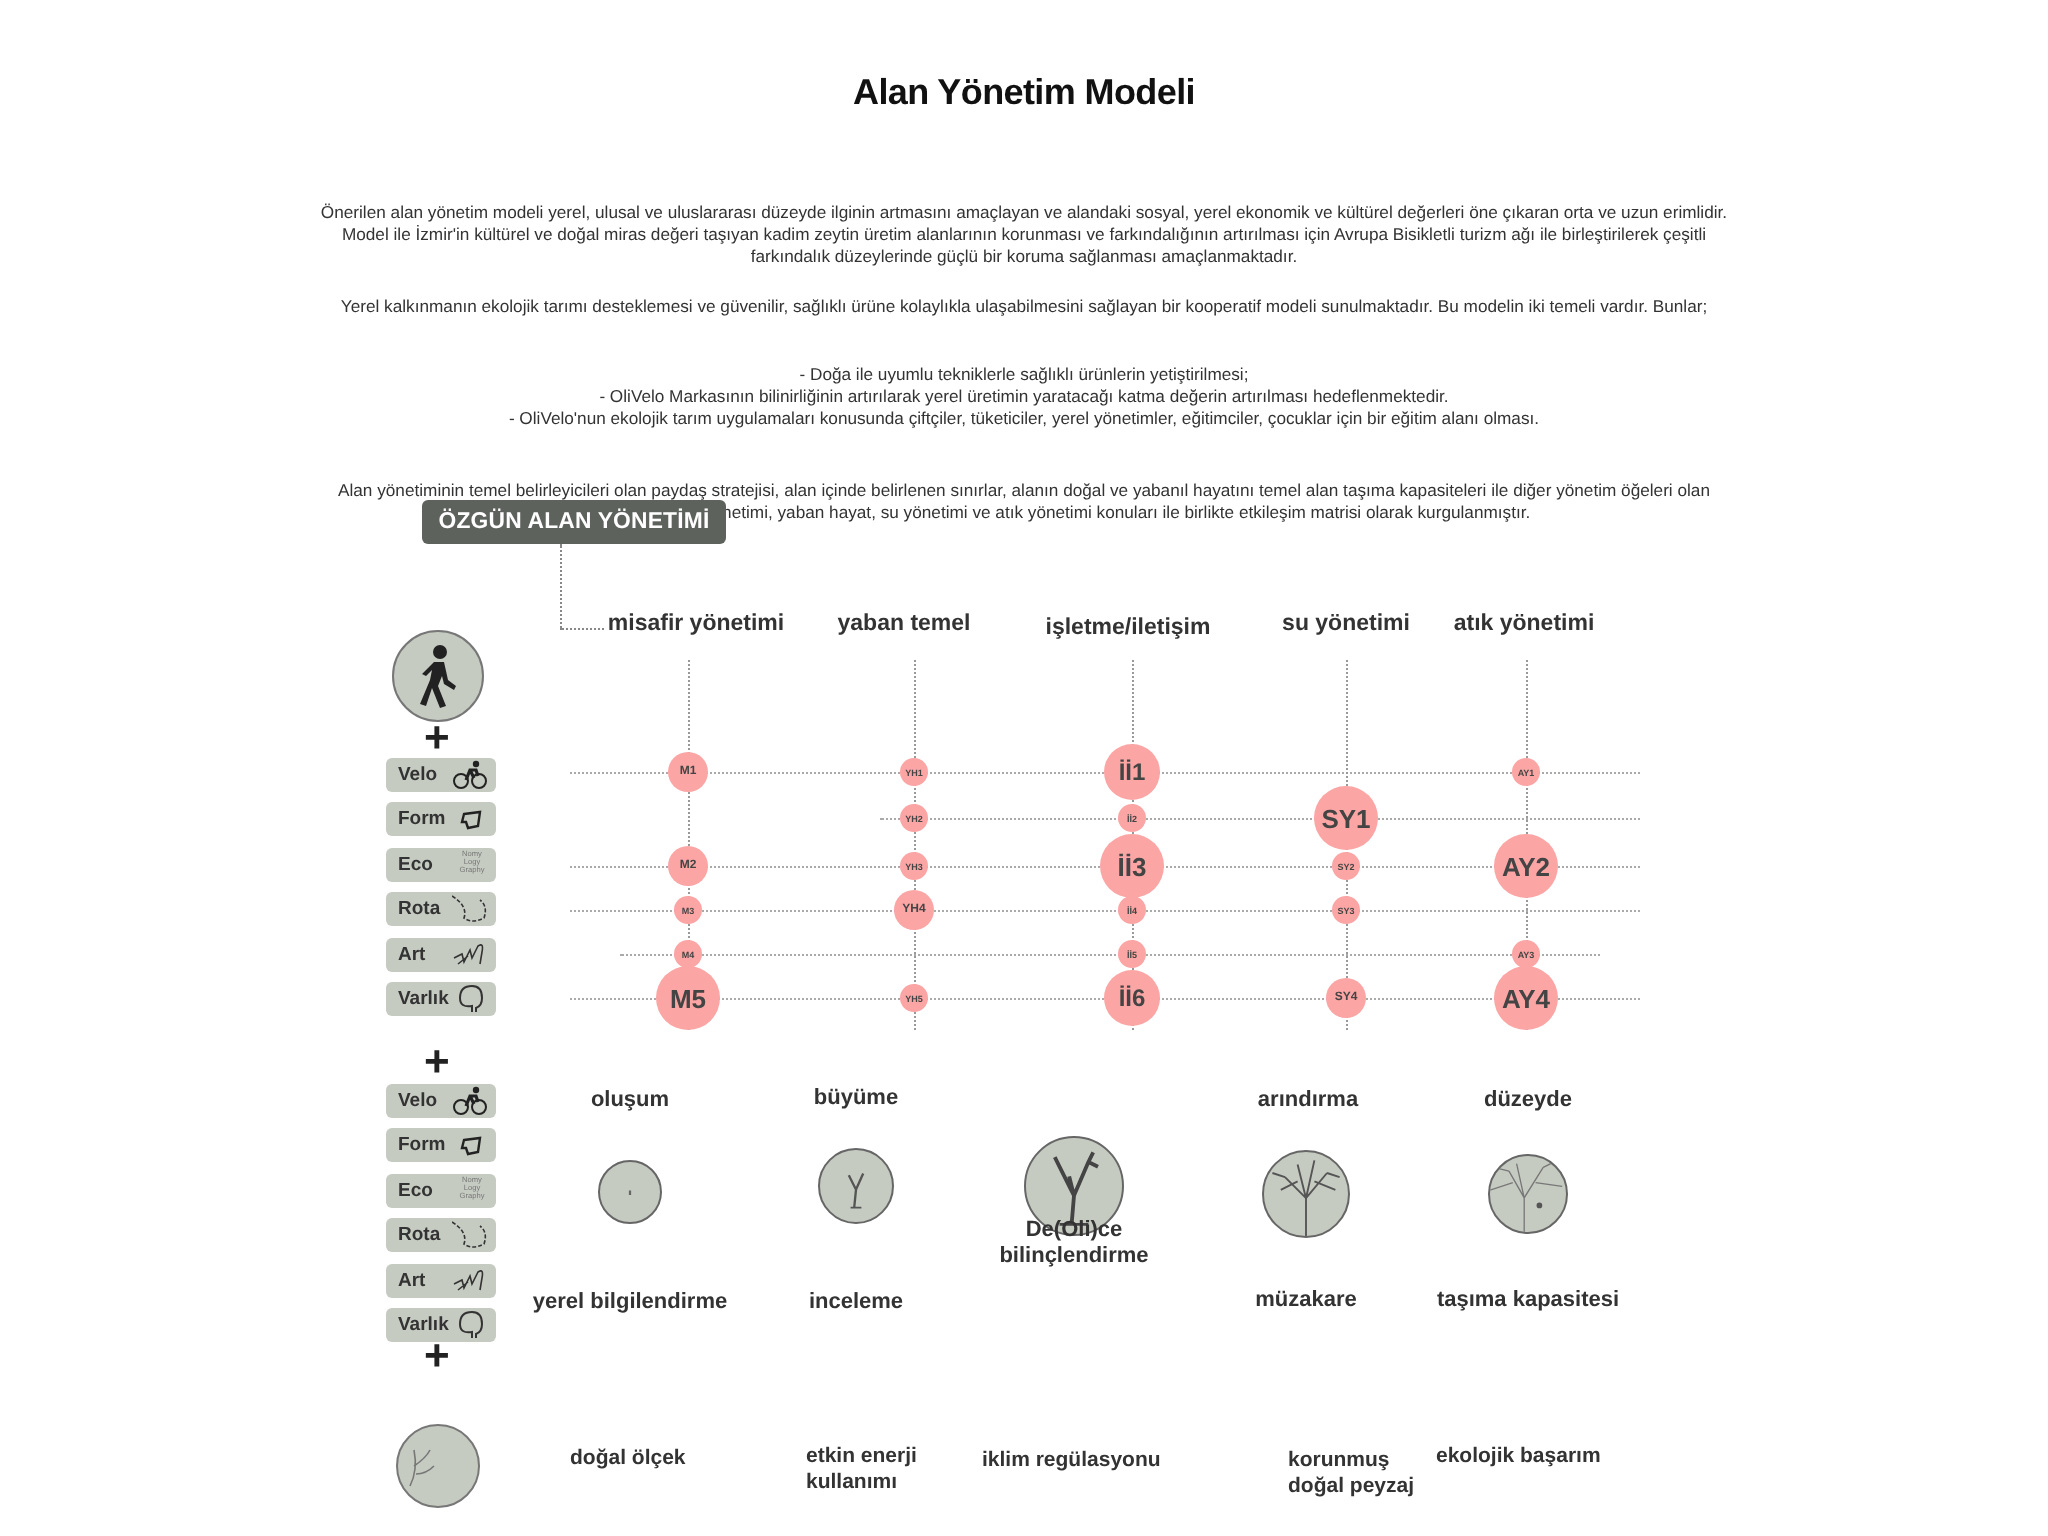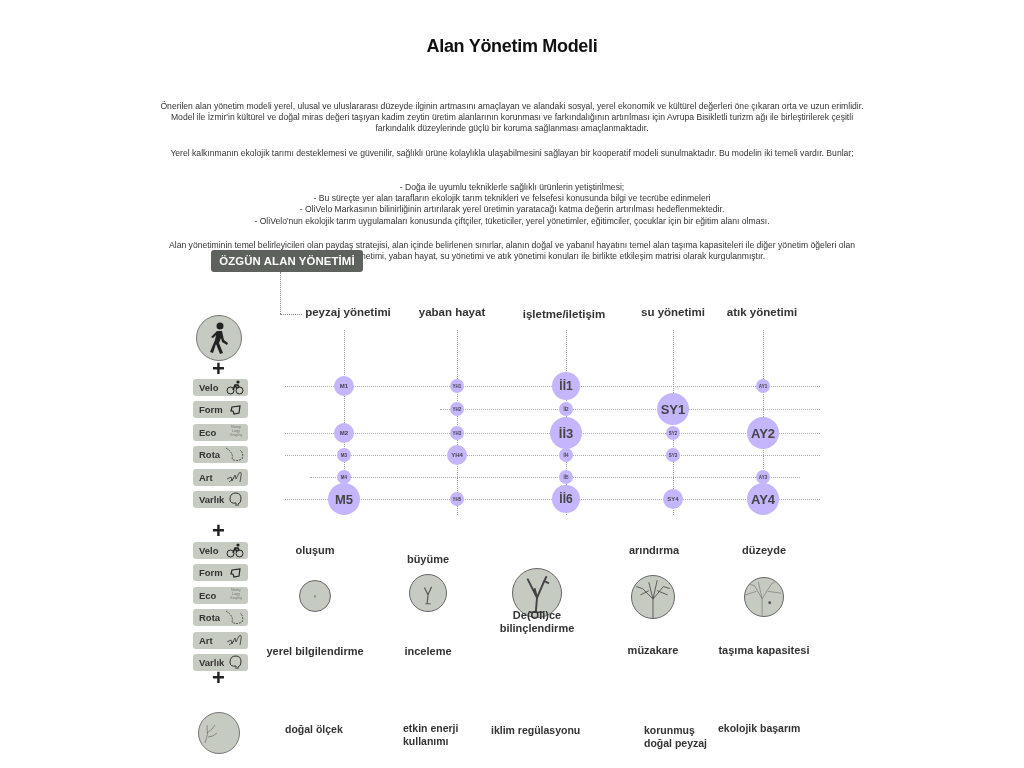--- a/index.html
+++ b/index.html
@@ -22,21 +22,21 @@
   .walker { position: absolute; left: 196px; top: 315px; width: 46px; height: 46px; border-radius: 50%; background: #c5cbc1; border: 1.5px solid #777; display: flex; align-items: center; justify-content: center; }
   .plus { position: absolute; left: 212px; font-size: 22px; font-weight: bold; color: #222; line-height: 1; }
 
   .chip { position: absolute; left: 193px; width: 55px; height: 17px; background: #c5cbc1; border-radius: 3px; display: flex; align-items: center; padding-left: 6px; font-weight: bold; font-size: 9.5px; color: #333; }
   .chip .chip-icon { position: absolute; right: 4px; top: 1px; width: 18px; height: 15px; }
   .chip .eco-mini { position: absolute; right: 3px; top: 1px; font-size: 3.8px; line-height: 4.2px; color: #777; text-align: center; font-weight: normal; width: 18px; }
 
   .vline { position: absolute; border-left: 1px dotted #999; }
   .hline { position: absolute; border-top: 1px dotted #aaa; }
 
-  .node { position: absolute; border-radius: 50%; background: #c4b5fd; display: flex; align-items: center; justify-content: center; color: #444; font-weight: bold; transform: translate(-50%, -50%); }
+  .node { position: absolute; border-radius: 50%; background: #fca5a5; display: flex; align-items: center; justify-content: center; color: #444; font-weight: bold; transform: translate(-50%, -50%); }
   .node.s { width: 14px; height: 14px; font-size: 4.5px; }
   .node.m { width: 20px; height: 20px; font-size: 6px; }
   .node.l { width: 28px; height: 28px; font-size: 12px; }
   .node.xl { width: 32px; height: 32px; font-size: 13px; }
 
   .stage-label { position: absolute; font-weight: bold; font-size: 11px; color: #333; transform: translateX(-50%); white-space: nowrap; text-align: center; }
   .tree { position: absolute; border-radius: 50%; background: #c5cbc1; border: 1.2px solid #666; transform: translate(-50%, -50%); overflow: hidden; }
   .tree svg { width: 100%; height: 100%; }
 
   .bottom-label { position: absolute; font-weight: bold; font-size: 10.5px; color: #333; line-height: 13px; white-space: nowrap; }
@@ -44,32 +44,31 @@
 </style>
 </head>
 <body>
 
 <div class="title">Alan Yönetim Modeli</div>
 
 <div class="para p1">Önerilen alan yönetim modeli yerel, ulusal ve uluslararası düzeyde ilginin artmasını amaçlayan ve alandaki sosyal, yerel ekonomik ve kültürel değerleri öne çıkaran orta ve uzun erimlidir. Model ile İzmir'in kültürel ve doğal miras değeri taşıyan kadim zeytin üretim alanlarının korunması ve farkındalığının artırılması için Avrupa Bisikletli turizm ağı ile birleştirilerek çeşitli farkındalık düzeylerinde güçlü bir koruma sağlanması amaçlanmaktadır.</div>
 <div class="para p2">Yerel kalkınmanın ekolojik tarımı desteklemesi ve güvenilir, sağlıklı ürüne kolaylıkla ulaşabilmesini sağlayan bir kooperatif modeli sunulmaktadır. Bu modelin iki temeli vardır. Bunlar;</div>
 <div class="para bullets">
   <div>- Doğa ile uyumlu tekniklerle sağlıklı ürünlerin yetiştirilmesi;</div>
-  <div>- Bu süreçte yer alan tarafların ekolojik tarım teknikleri ve felsefesi konusunda bilgi ve tecrübe edinmeleri</div>
   <div>- OliVelo Markasının bilinirliğinin artırılarak yerel üretimin yaratacağı katma değerin artırılması hedeflenmektedir.</div>
   <div>- OliVelo'nun ekolojik tarım uygulamaları konusunda çiftçiler, tüketiciler, yerel yönetimler, eğitimciler, çocuklar için bir eğitim alanı olması.</div>
 </div>
 <div class="para p3">Alan yönetiminin temel belirleyicileri olan paydaş stratejisi, alan içinde belirlenen sınırlar, alanın doğal ve yabanıl hayatını temel alan taşıma kapasiteleri ile diğer yönetim öğeleri olan iletişim yönetimi, misafir yönetimi, yaban hayat, su yönetimi ve atık yönetimi konuları ile birlikte etkileşim matrisi olarak kurgulanmıştır.</div>
 
 <div class="header-box">ÖZGÜN ALAN YÖNETİMİ</div>
 <div class="header-dots-v"></div>
 <div class="header-dots-h"></div>
 
-<div class="col-head" style="left:348px">peyzaj yönetimi</div>
-<div class="col-head" style="left:452px">yaban hayat</div>
+<div class="col-head" style="left:348px">misafir yönetimi</div>
+<div class="col-head" style="left:452px">yaban temel</div>
 <div class="col-head" style="left:564px; top:308px">işletme/iletişim</div>
 <div class="col-head" style="left:673px">su yönetimi</div>
 <div class="col-head" style="left:762px">atık yönetimi</div>
 
 <div class="walker">
   <svg width="30" height="34" viewBox="0 0 30 34">
     <circle cx="16" cy="5" r="3.5" fill="#222"></circle>
     <path d="M13 10 L18 10 L20 19 L24 22 L23 24 L18 21 L17 17 L15 22 L19 32 L16 33 L12 23 L9 32 L6 31 L11 19 L12 14 L9 17 L7 16 Z" fill="#222"></path>
   </svg>
 </div>
@@ -213,21 +212,21 @@
     <div class="node s" style="left: 763px; top: 477px;">AY3</div>
     <div class="node xl" style="left: 763px; top: 499px;">AY4</div>
   </div>
 
 <div id="stages">
     <div class="stage-label" style="left: 315px; top: 544px;">oluşum</div>
     <div class="tree" style="left: 315px; top: 596px; width: 32px; height: 32px;"><svg viewBox="0 0 40 40">
         <path d="M20 22 L20 19" stroke="#666" stroke-width="1.5"></path>
       </svg></div>
     <div class="stage-label" style="left: 315px; top: 645px; line-height: 13px;">yerel bilgilendirme</div>
-    <div class="stage-label" style="left: 428px; top: 543px; margin-top: 10px;">büyüme</div>
+    <div class="stage-label" style="left: 428px; top: 543px;">büyüme</div>
     <div class="tree" style="left: 428px; top: 593px; width: 38px; height: 38px;"><svg viewBox="0 0 40 40">
         <path d="M19 32 L20 22 L16 14 M20 22 L24 13 M20 22 L18 18" stroke="#555" stroke-width="1.3" fill="none"></path>
         <path d="M17 32 L23 32" stroke="#555" stroke-width="1"></path>
       </svg></div>
     <div class="stage-label" style="left: 428px; top: 645px; line-height: 13px;">inceleme</div>
     <div class="stage-label" style="left: 537px; top: 543px; margin-top: 32px;">aşılama</div>
     <div class="tree" style="left: 537px; top: 593px; width: 50px; height: 50px;"><svg viewBox="0 0 40 40">
         <path d="M19 36 L20 24 L14 12 M20 24 L26 10 M20 24 L18 16 M14 12 L12 8 M26 10 L28 6 M26 10 L30 12" stroke="#444" stroke-width="1.6" fill="none"></path>
         <path d="M14 36 L26 36" stroke="#444" stroke-width="1.2"></path>
       </svg></div>

